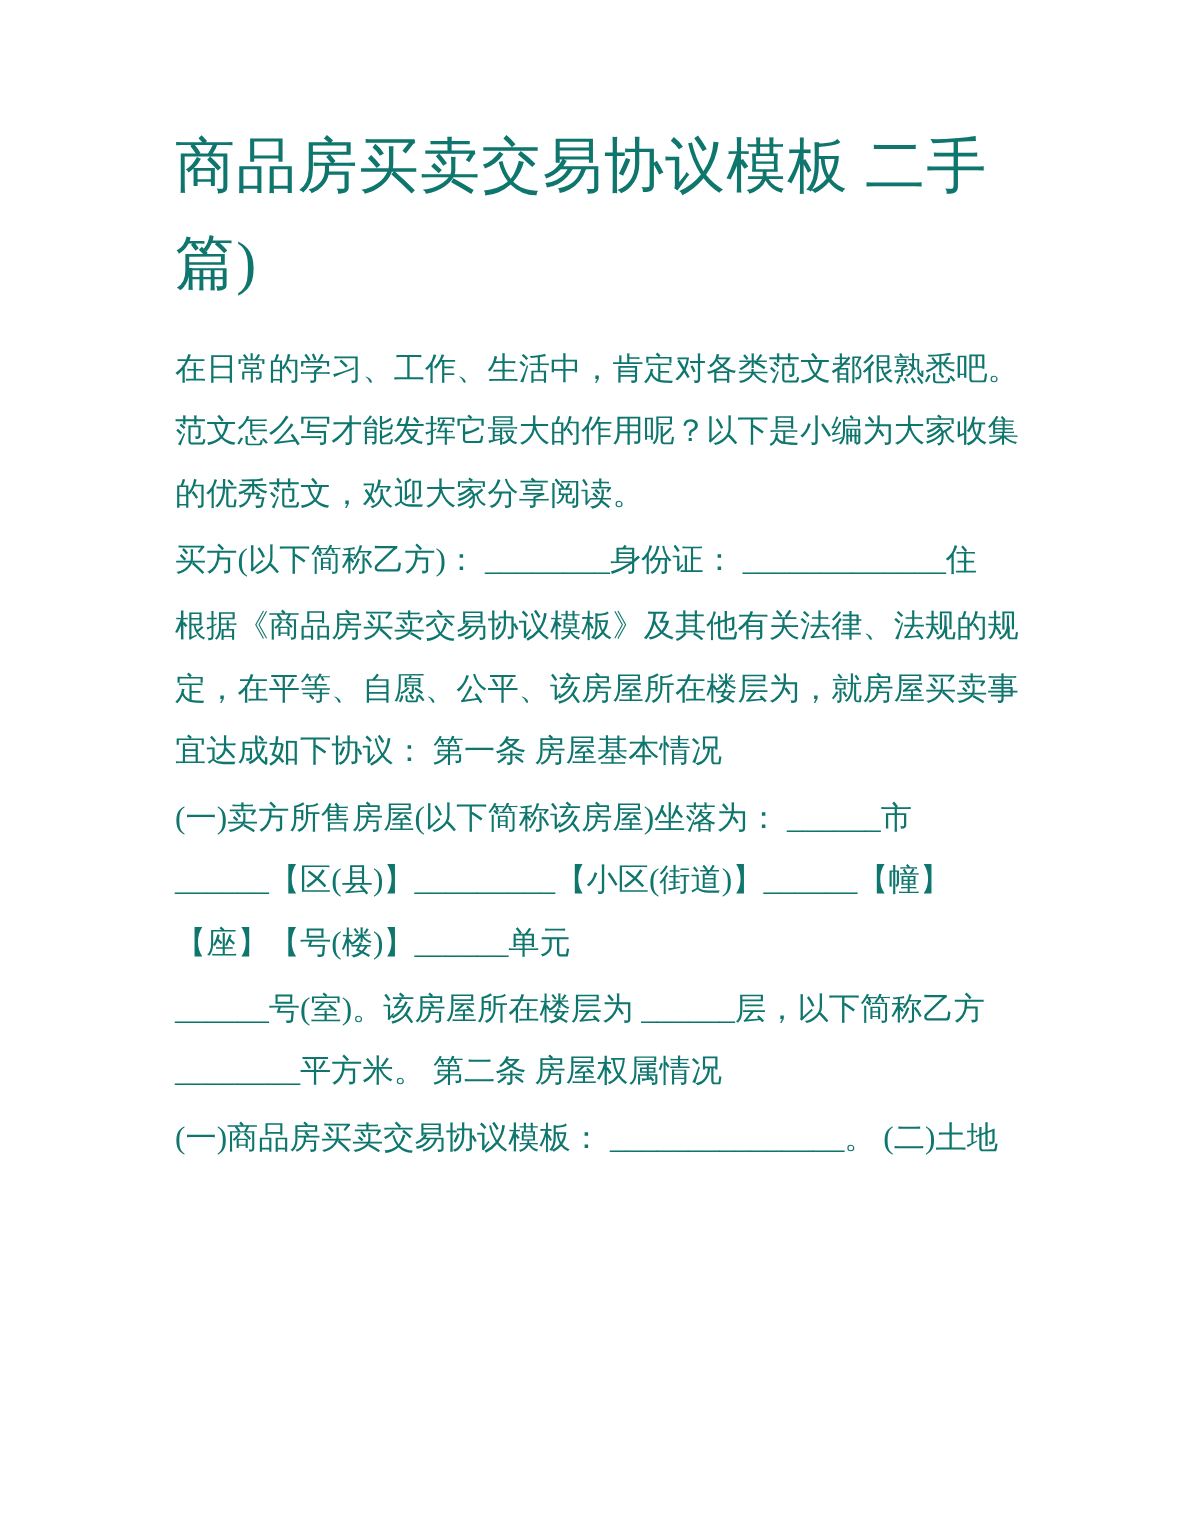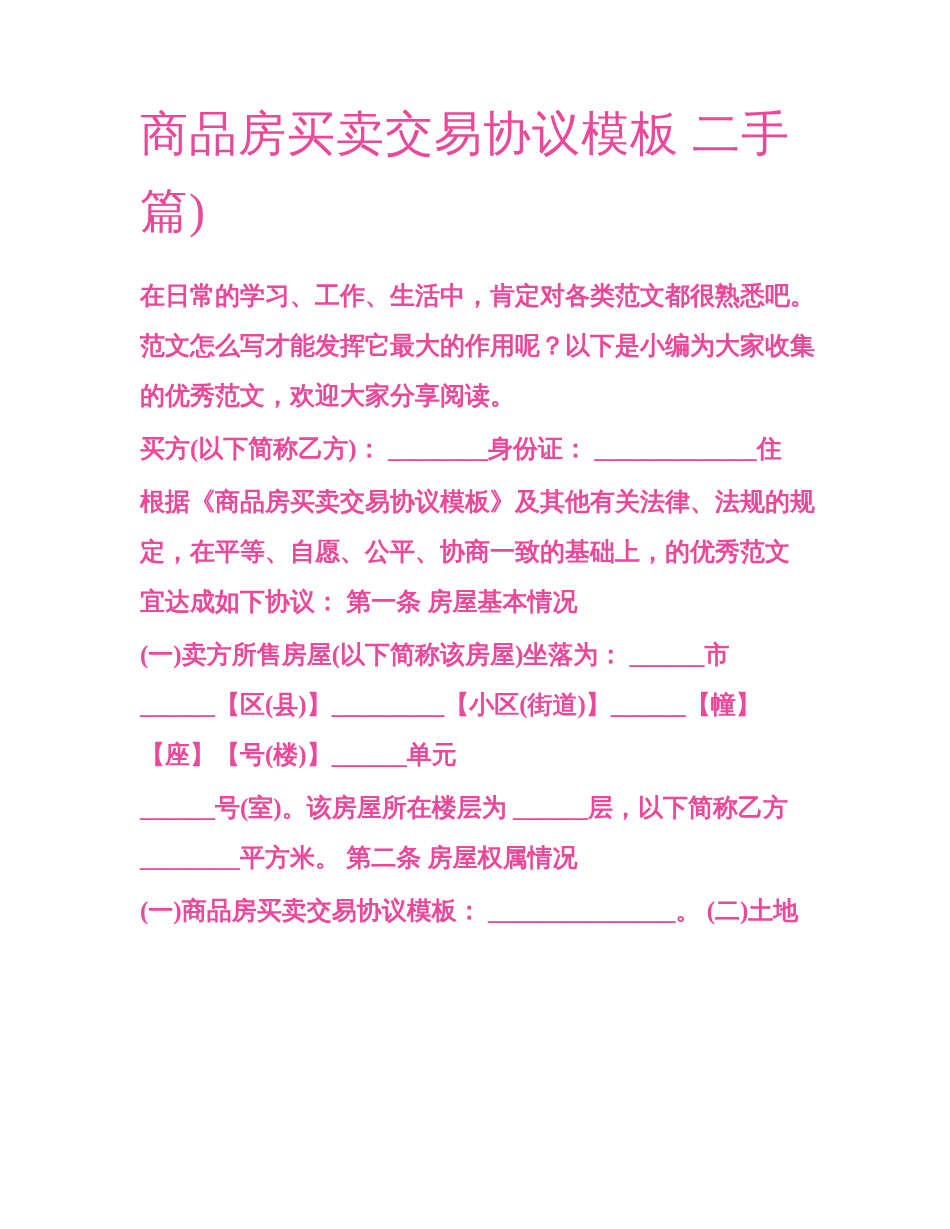--- a/index.html
+++ b/index.html
@@ -11,35 +11,34 @@
     width: 950px;
     height: 1229px;
     overflow: hidden;
   }
   .page {
     box-sizing: border-box;
     width: 950px;
     height: 1034px;
     padding: 95px 135px 0 140px;
     background: #ffffff;
-    color: #ec4899;
+    color: #0f766e;
     font-family: "Liberation Serif", "DejaVu Serif", serif;
   }
   .doc-title {
     margin: 0 0 22px 0;
     font-size: 48px;
     line-height: 77px;
     font-weight: normal;
     letter-spacing: 1px;
   }
   .para {
     margin: 0 0 3px 0;
     font-size: 25px;
     line-height: 50px;
-    font-weight: bold;
   }
   .line {
     white-space: pre;
   }
 </style>
 </head>
 <body>
 
 <div class="page">
 
@@ -54,21 +53,21 @@
       <div class="line">的优秀范文，欢迎大家分享阅读。</div>
     </div>
 
 
   <div class="para">
       <div class="line">买方(以下简称乙方)： ________身份证： _____________住</div>
     </div>
 
   <div class="para">
       <div class="line">根据《商品房买卖交易协议模板》及其他有关法律、法规的规</div>
-      <div class="line">定，在平等、自愿、公平、协商一致的基础上，的优秀范文</div>
+      <div class="line">定，在平等、自愿、公平、该房屋所在楼层为，就房屋买卖事</div>
       <div class="line">宜达成如下协议： 第一条 房屋基本情况</div>
     </div>
 
   <div class="para">
       <div class="line">(一)卖方所售房屋(以下简称该房屋)坐落为： ______市</div>
       <div class="line">______【区(县)】_________【小区(街道)】______【幢】</div>
       <div class="line">【座】【号(楼)】______单元</div>
     </div>
 
   <div class="para">

